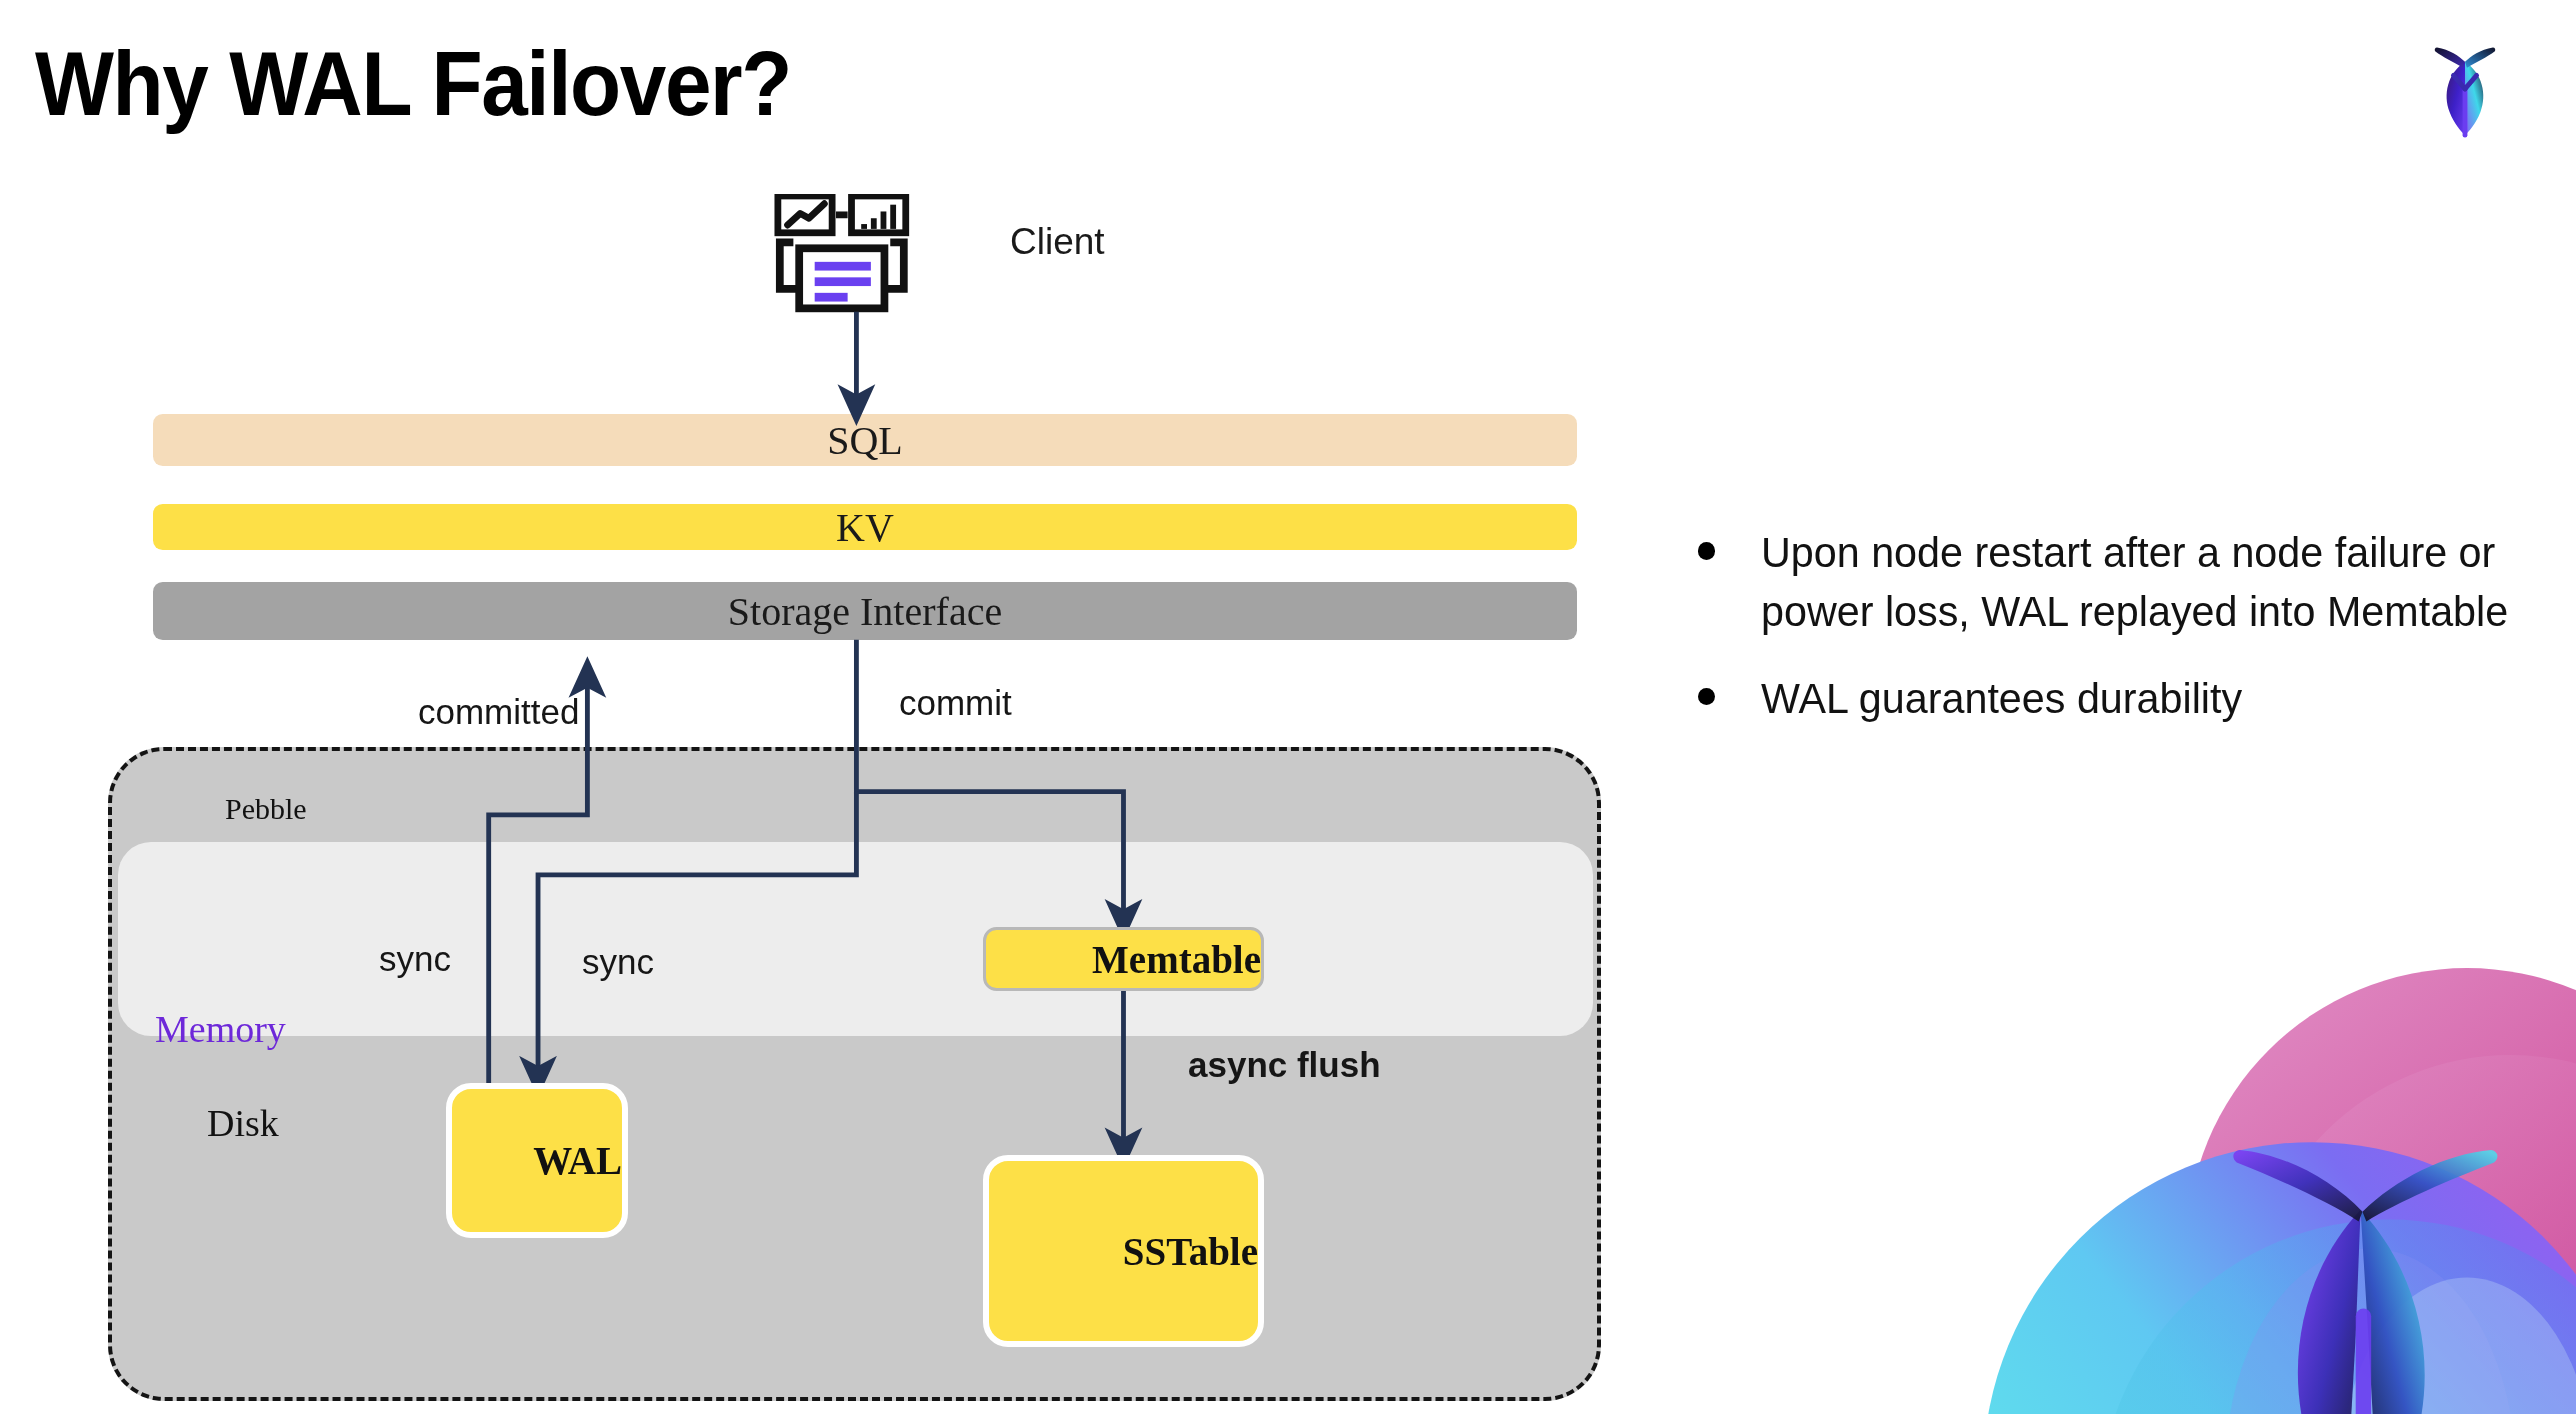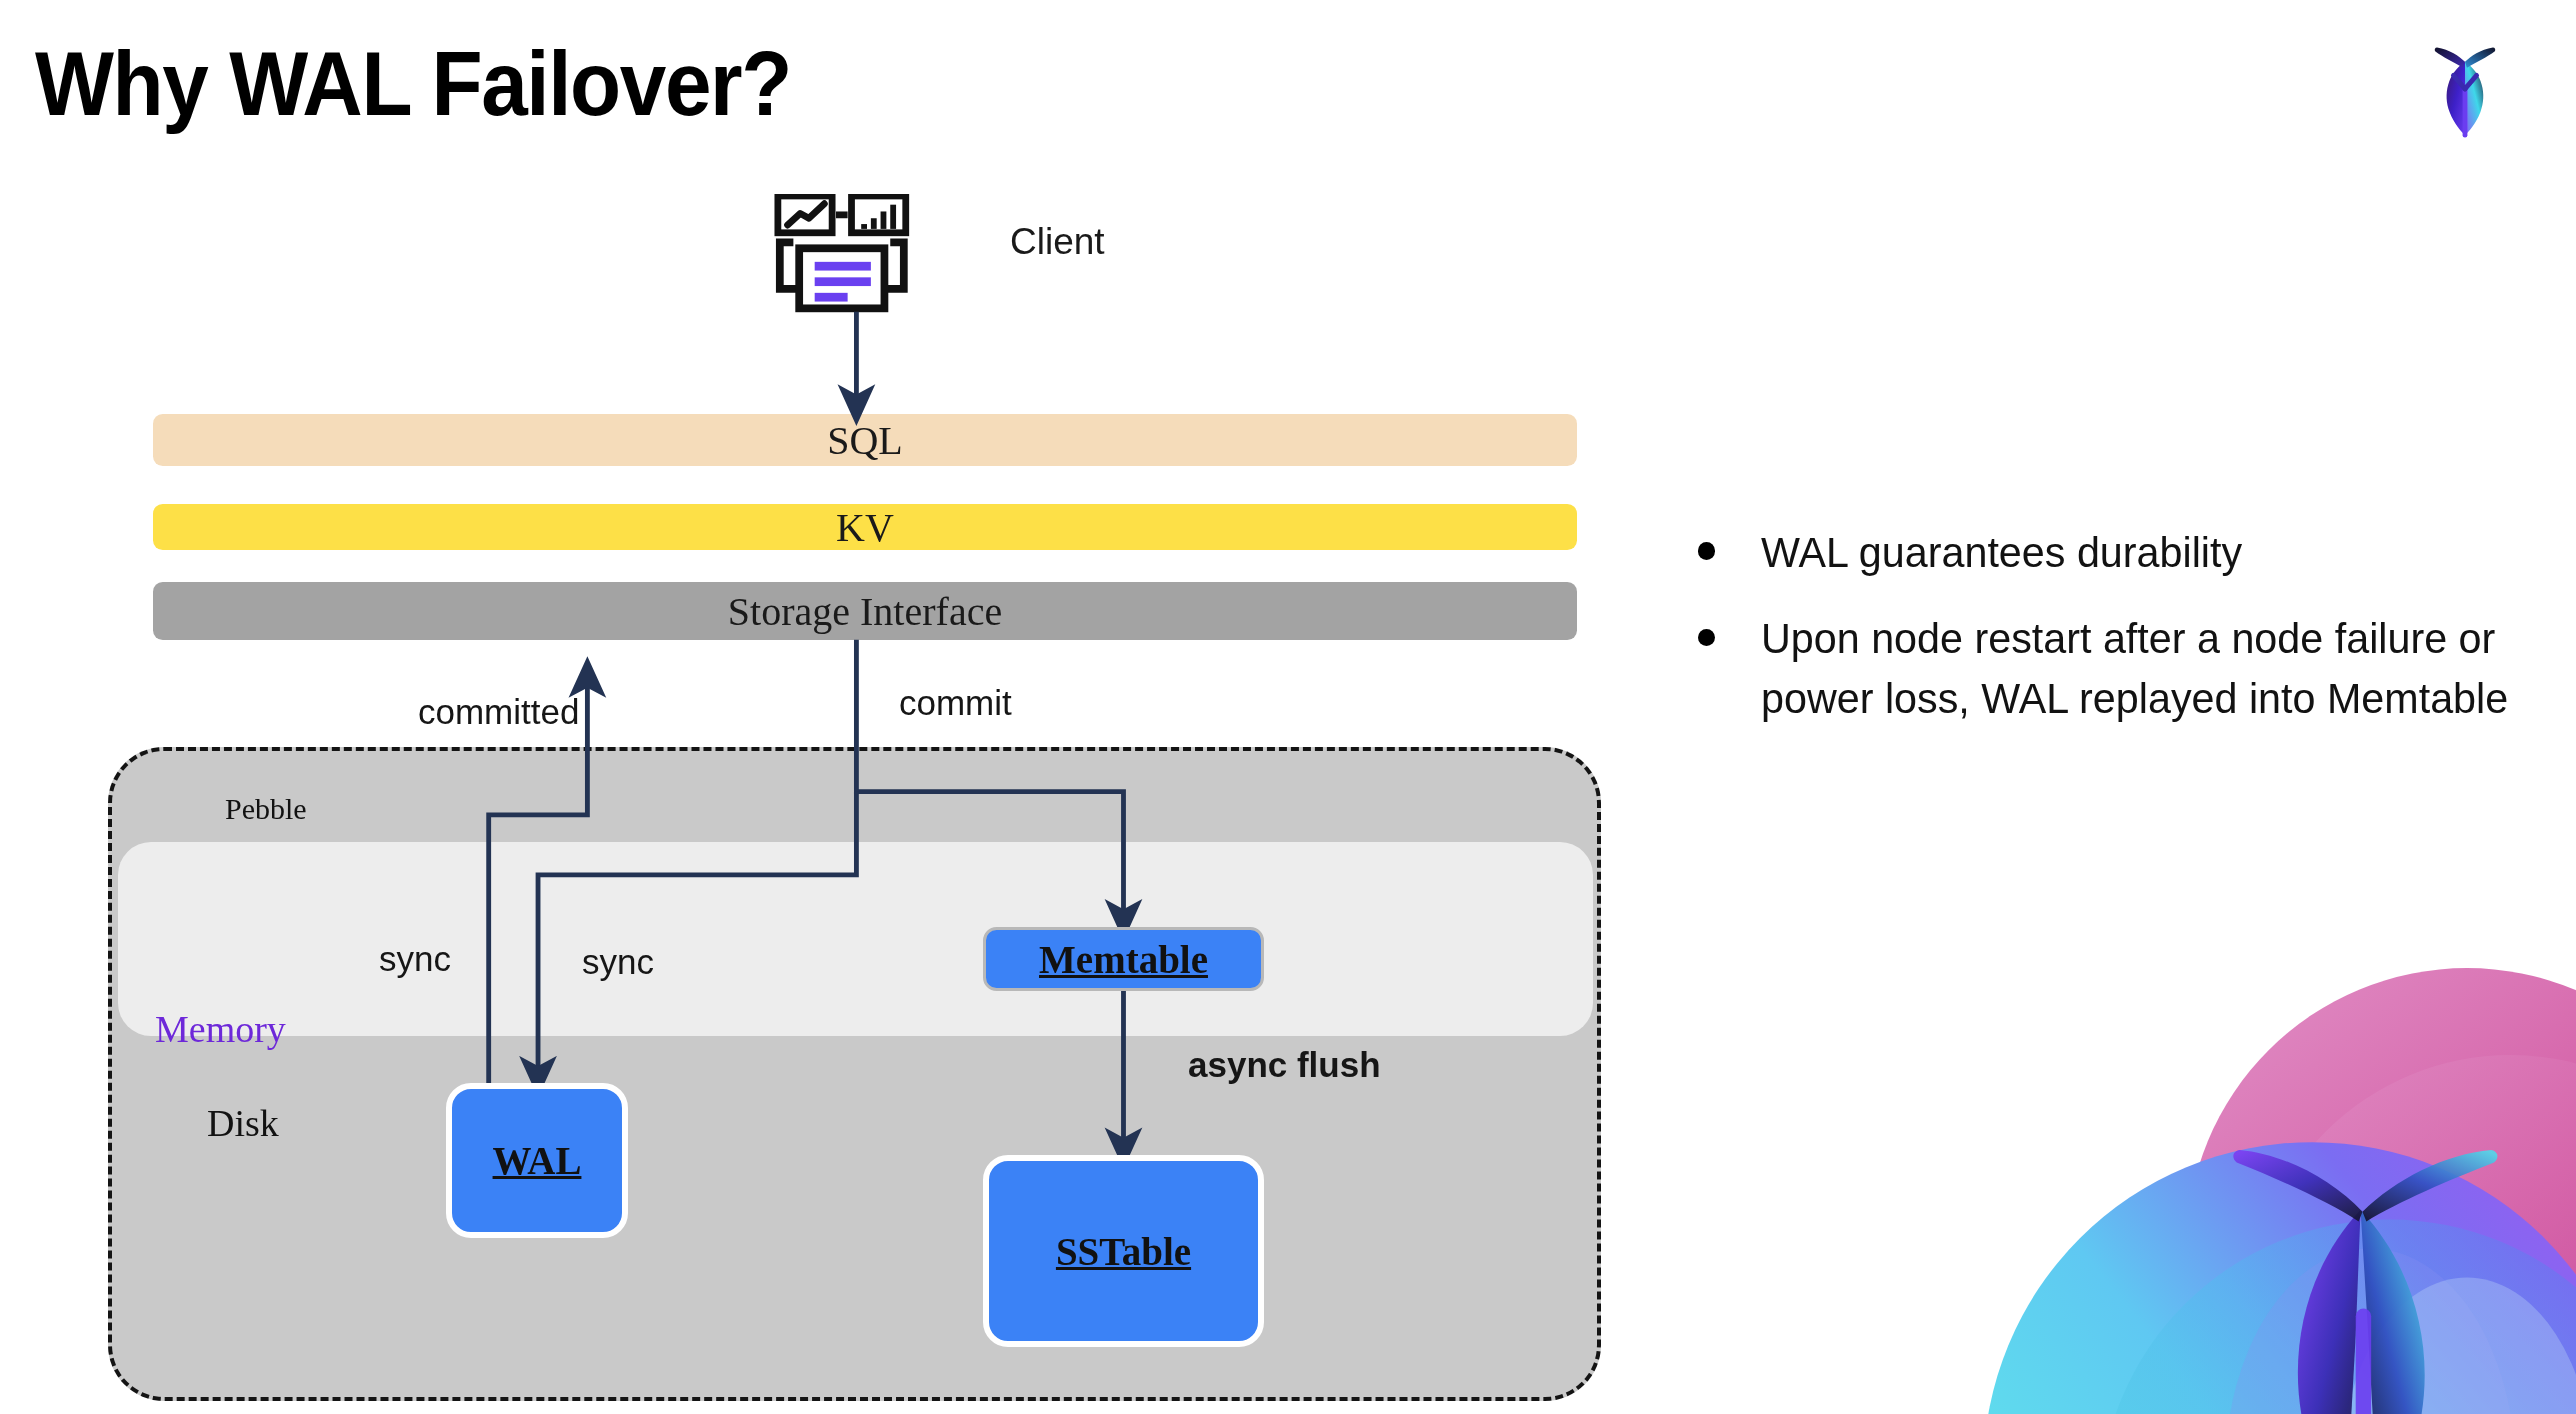--- a/index.html
+++ b/index.html
@@ -90,26 +90,25 @@
   }
   .lbl-disk {
     position: absolute; left: 207px; top: 1101px;
     font-family: "Liberation Serif", serif; font-size: 38px; color: #121212;
   }
 
   
   .node {
     position: absolute;
     box-sizing: border-box;
-    display: flex; align-items: center; justify-content: center;
-    background: #3b82f6;
+    display: flex; align-items: center; justify-content: flex-end;
+    background: #fde047;
     font-family: "Liberation Serif", serif;
     font-weight: 700; color: #111111;
     text-align: center;
-    text-decoration: underline;
   }
   .node-memtable {
     left: 983px; top: 927px; width: 281px; height: 64px;
     border: 3.9px solid #b8b8b8; border-radius: 13.5px;
     font-size: 39px;
   }
   .node-wal {
     left: 446px; top: 1083px; width: 182px; height: 155px;
     border: 6.8px solid #ffffff; border-radius: 25px;
     font-size: 39px;
@@ -311,22 +310,22 @@
   <div class="node node-wal">
     <span>WAL</span>
   </div>
   <div class="node node-sstable">
     <span>SSTable</span>
   </div>
 
   <div class="bullets">
     <div class="bullet-row">
       <span class="bullet-dot"></span>
-      <span class="bullet-text">WAL guarantees durability</span>
+      <span class="bullet-text">Upon node restart after a node failure or power loss, WAL replayed into Memtable</span>
     </div>
     <div class="bullet-row">
       <span class="bullet-dot"></span>
-      <span class="bullet-text">Upon node restart after a node failure or power loss, WAL replayed into Memtable</span>
+      <span class="bullet-text">WAL guarantees durability</span>
     </div>
   </div>
 
 </div>
 
 
 </body></html>

